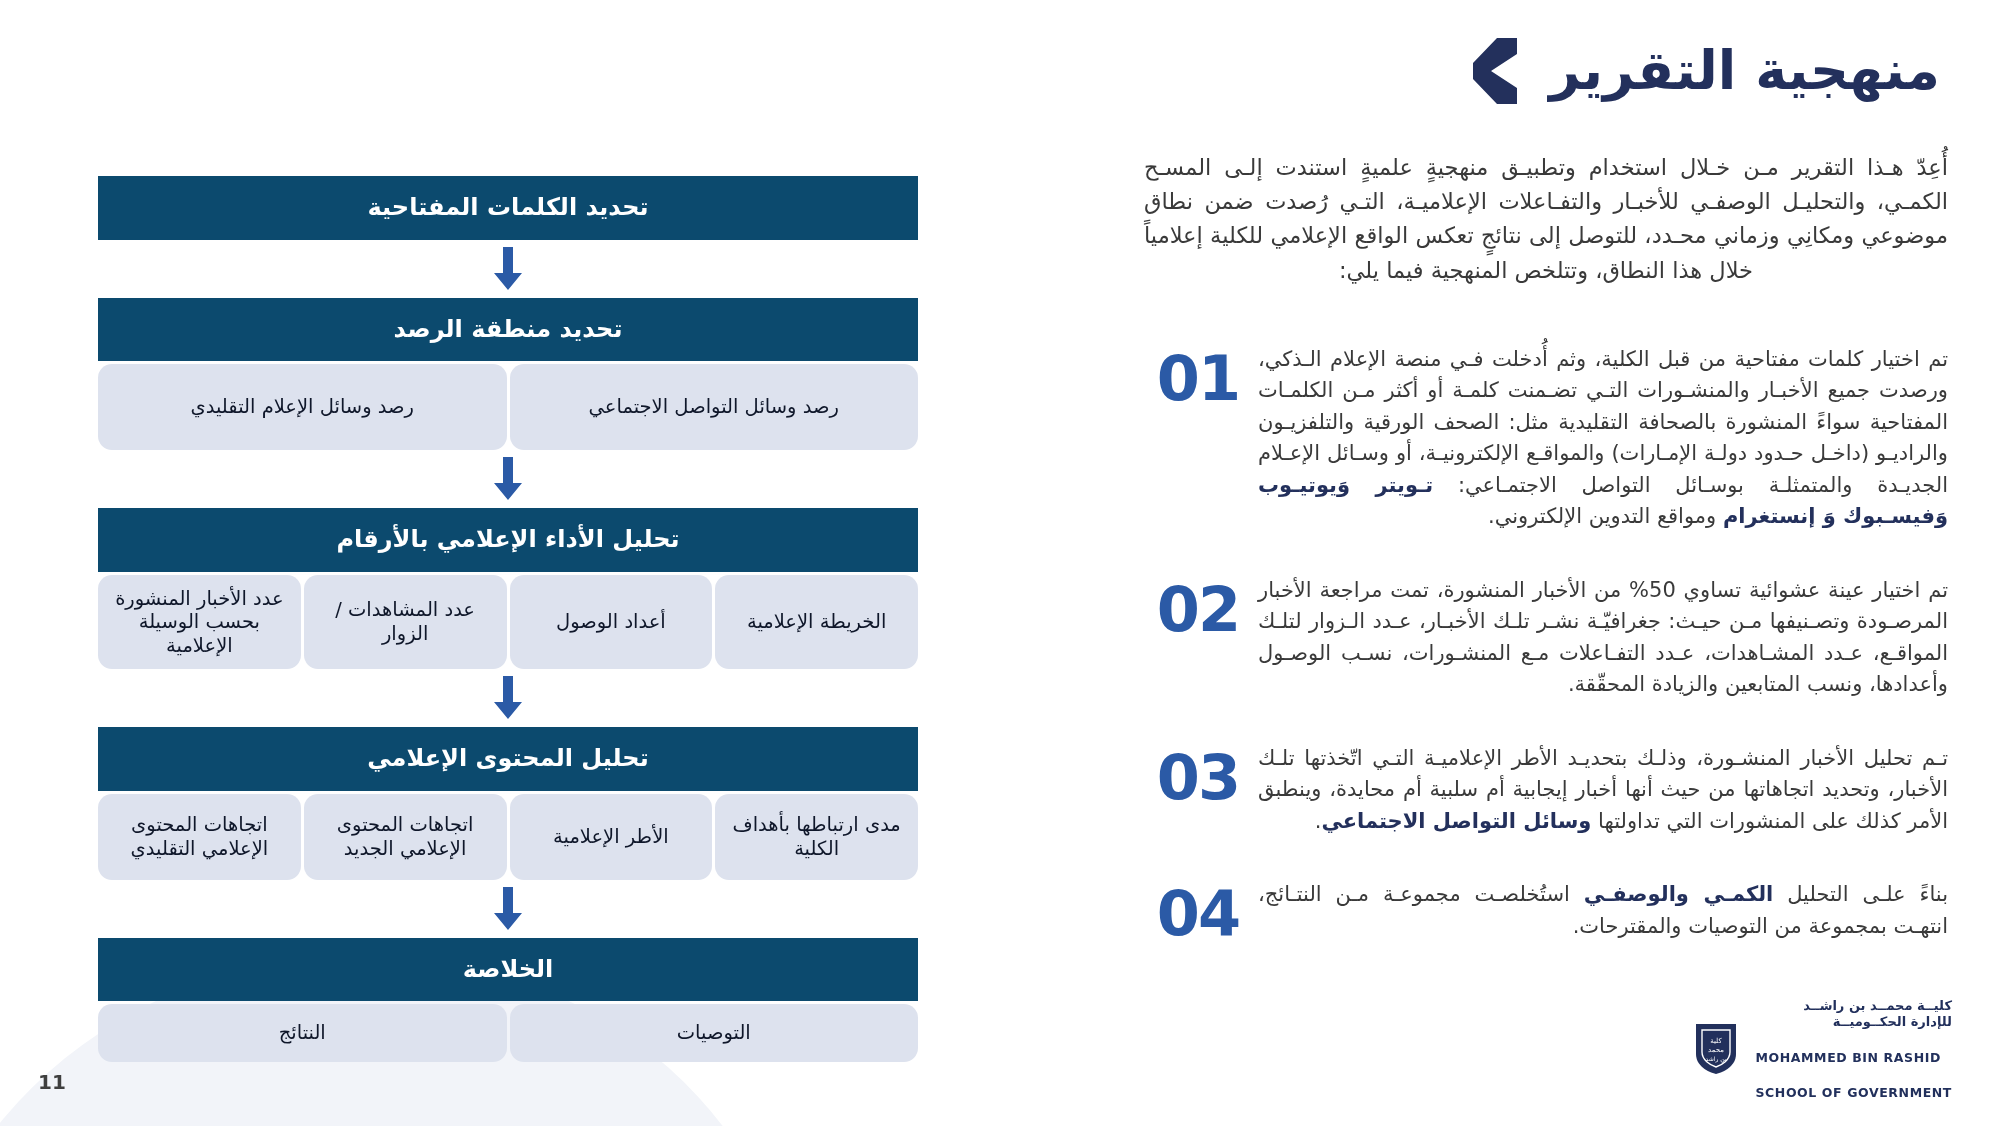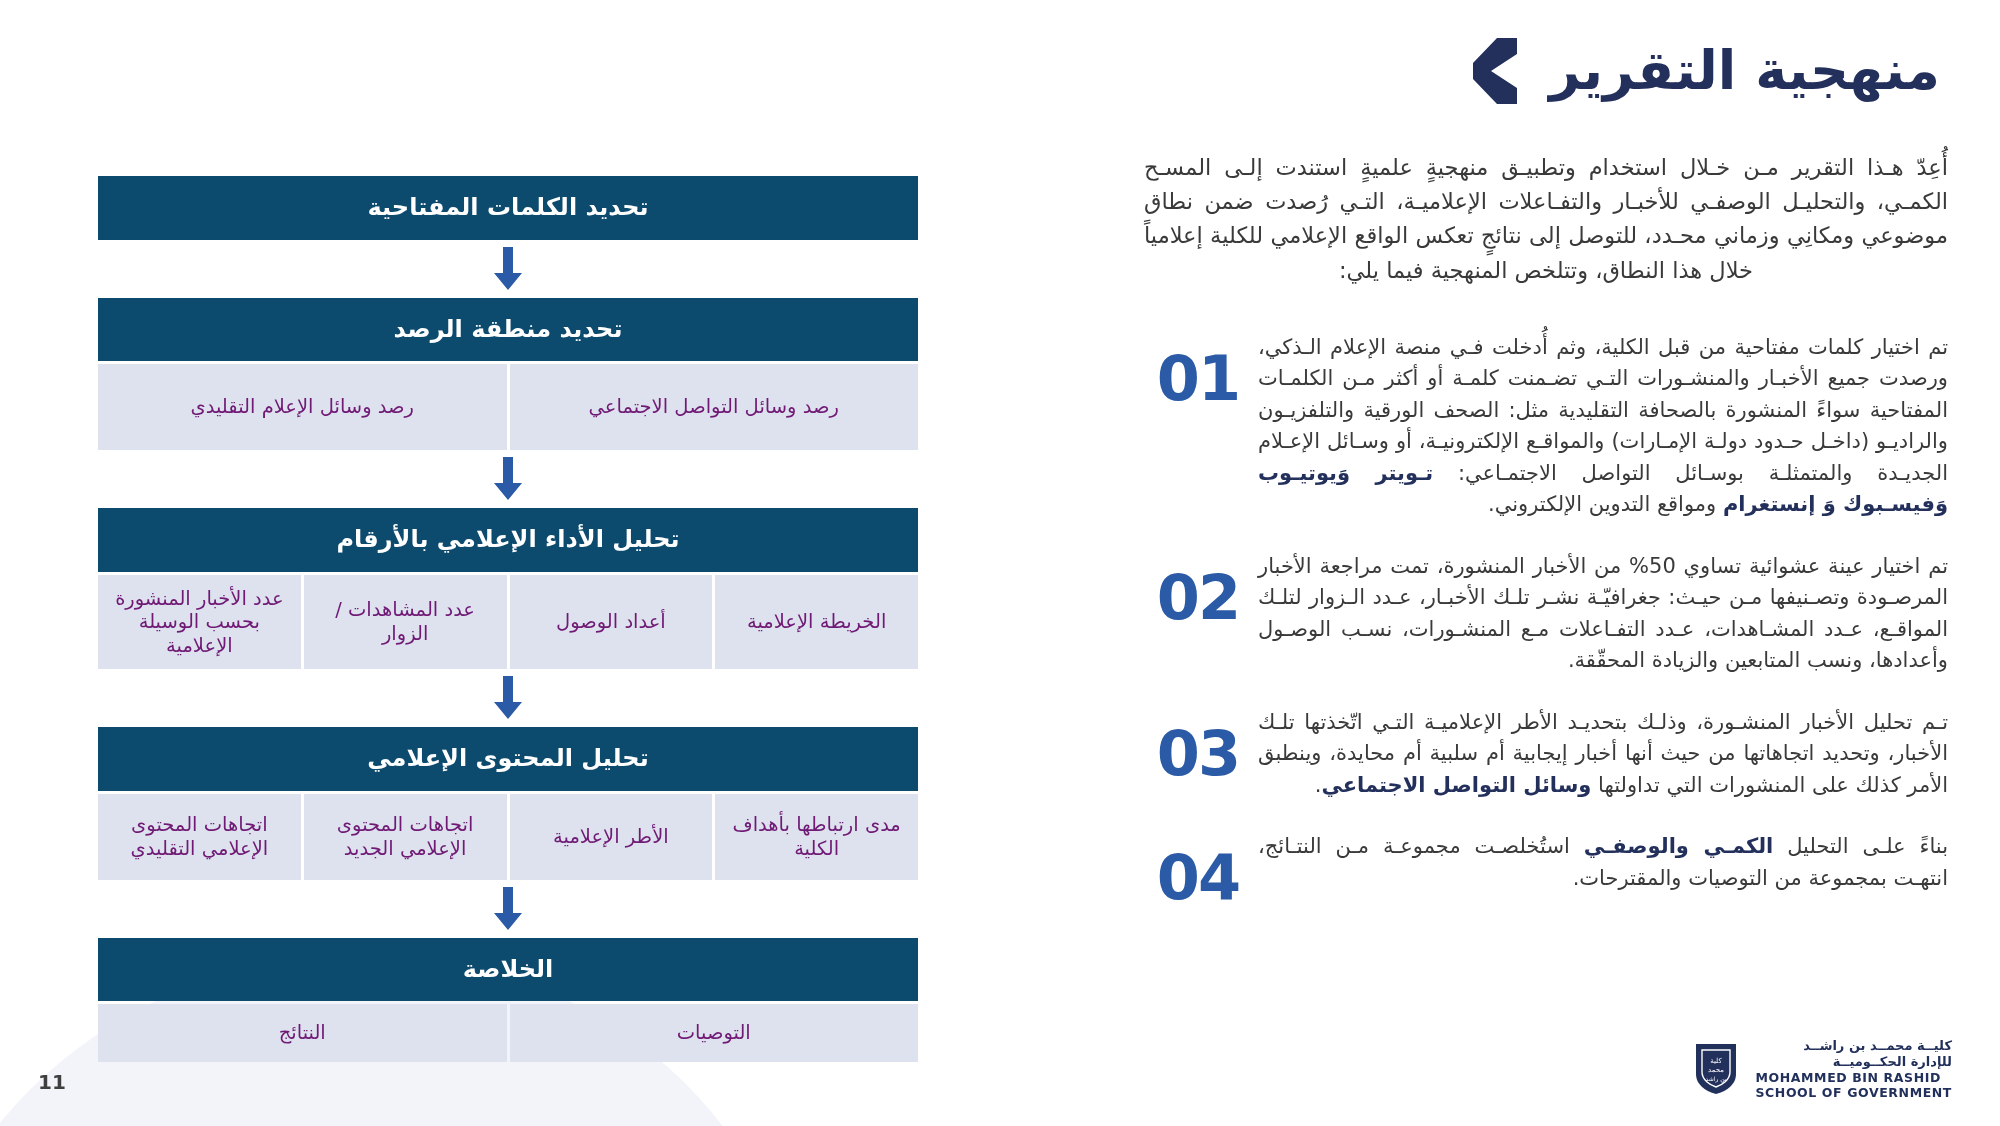--- a/index.html
+++ b/index.html
@@ -89,20 +89,21 @@
     direction: ltr;
     padding-top: 18px;
   }
   .num-body {
     flex: 1 1 auto;
     font-size: 21px;
     line-height: 1.5;
     color: #3a3a3a;
     text-align: justify;
     padding-top: 2px;
+    margin-top: 12px;
   }
   .num-body .hl {
     font-weight: bold;
     color: #23305c;
   }
 
   
   .flow {
     position: absolute;
     top: 176px;
@@ -120,30 +121,31 @@
     line-height: 1.15;
   }
   .flow-subrow {
     display: flex;
     flex-direction: row;
     gap: 3px;
     margin-top: 3px;
   }
   .flow-cell {
     background: #dde2ee;
-    color: #701a75;
+    color: #0f172a;
     font-size: 19.5px;
     line-height: 1.2;
     text-align: center;
     padding: 12px 8px;
     display: flex;
     align-items: center;
     justify-content: center;
     min-height: 34px;
     flex: 1 1 0;
+    border-radius: 14px;
   }
   .flow-cell.tall { min-height: 62px; }
   .arrow-wrap {
     height: 58px;
     display: flex;
     align-items: center;
     justify-content: center;
   }
   .arrow-icon { display: block; }
 
@@ -178,20 +180,21 @@
     white-space: nowrap;
   }
   .brand-en {
     font-size: 12.5px;
     color: #22305c;
     font-weight: bold;
     letter-spacing: 0.6px;
     direction: ltr;
     text-align: left;
     white-space: nowrap;
+    margin-top: 20px;
   }
 </style>
 </head>
 <body>
 
 <div class="swoosh"></div>
 
 <div class="slide-title-wrap">
   <div class="slide-title">منهجية التقرير</div>
   <svg class="chevron-icon" viewBox="0 0 48 66" xmlns="http://www.w3.org/2000/svg">

